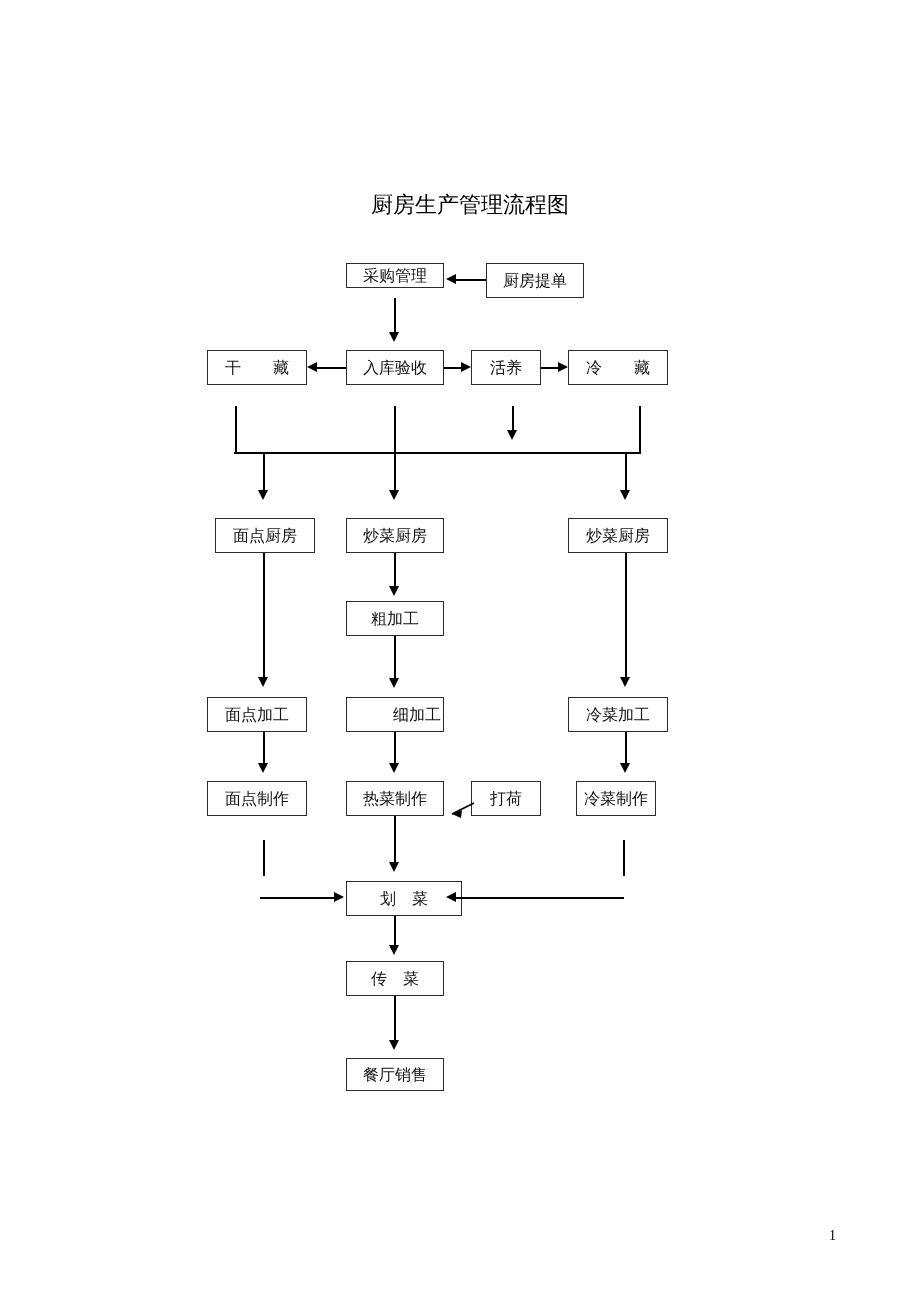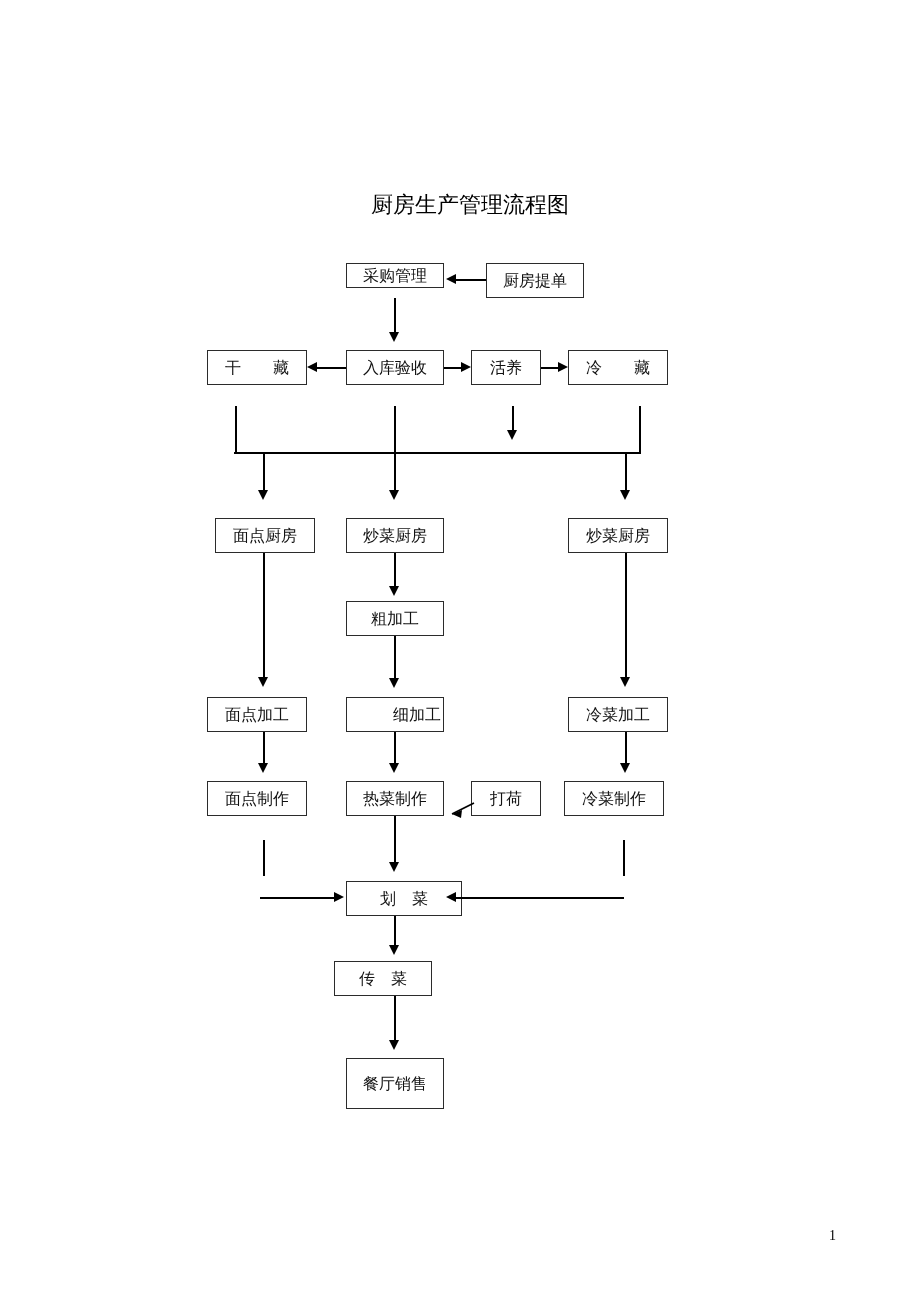--- a/index.html
+++ b/index.html
@@ -114,25 +114,25 @@
 
   <div class="node" style="left:346px; top:601px; width:98px;  height:35px;">粗加工</div>
 
   <div class="node" style="left:207px; top:697px; width:100px; height:35px;">面点加工</div>
   <div class="node" style="left:346px; top:697px; width:98px;  height:35px;padding-left:44px;">细加工</div>
   <div class="node" style="left:568px; top:697px; width:100px; height:35px;">冷菜加工</div>
 
   <div class="node" style="left:207px; top:781px; width:100px; height:35px;">面点制作</div>
   <div class="node" style="left:346px; top:781px; width:98px;  height:35px;">热菜制作</div>
   <div class="node" style="left:471px; top:781px; width:70px;  height:35px;">打荷</div>
-  <div class="node" style="left:564px; top:781px; width:100px; height:35px;">冷菜制作</div>
+  <div class="node" style="left:576px; top:781px; width:80px; height:35px;">冷菜制作</div>
 
   <div class="node" style="left:346px; top:881px; width:116px;  height:35px;">划　菜</div>
-  <div class="node" style="left:334px; top:961px; width:98px;  height:35px;">传　菜</div>
-  <div class="node" style="left:346px; top:1058px;width:98px;  height:51px;">餐厅销售</div>
+  <div class="node" style="left:346px; top:961px; width:98px;  height:35px;">传　菜</div>
+  <div class="node" style="left:346px; top:1058px;width:98px;  height:33px;">餐厅销售</div>
 
   <div class="ln ln-h" style="left:456px; top:279px; width:30px;"></div>
   <div class="arrow-l" style="left:446px; top:274px;"></div>
 
   <div class="ln ln-v" style="left:394px; top:298px; height:36px;"></div>
   <div class="arrow-d" style="left:389px; top:332px;"></div>
 
   <div class="ln ln-h" style="left:317px; top:367px; width:29px;"></div>
   <div class="arrow-l" style="left:307px; top:362px;"></div>
 

